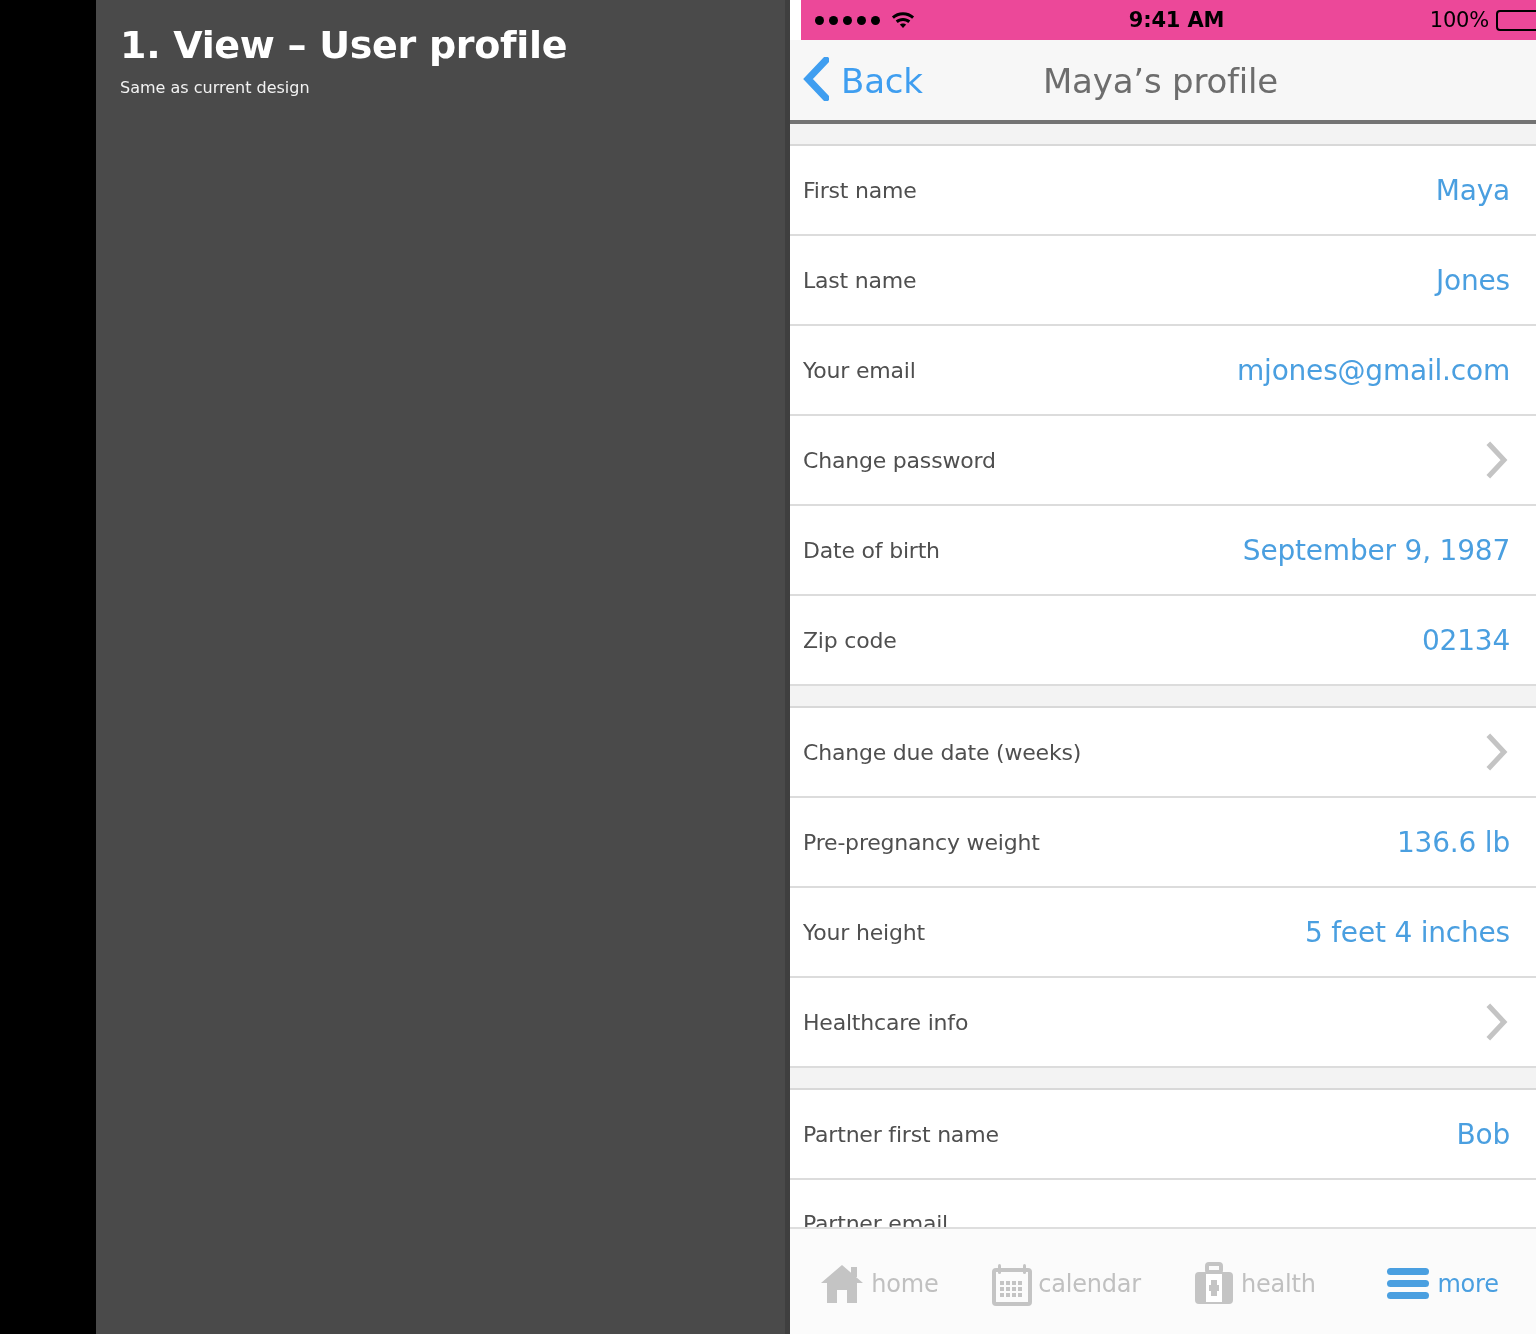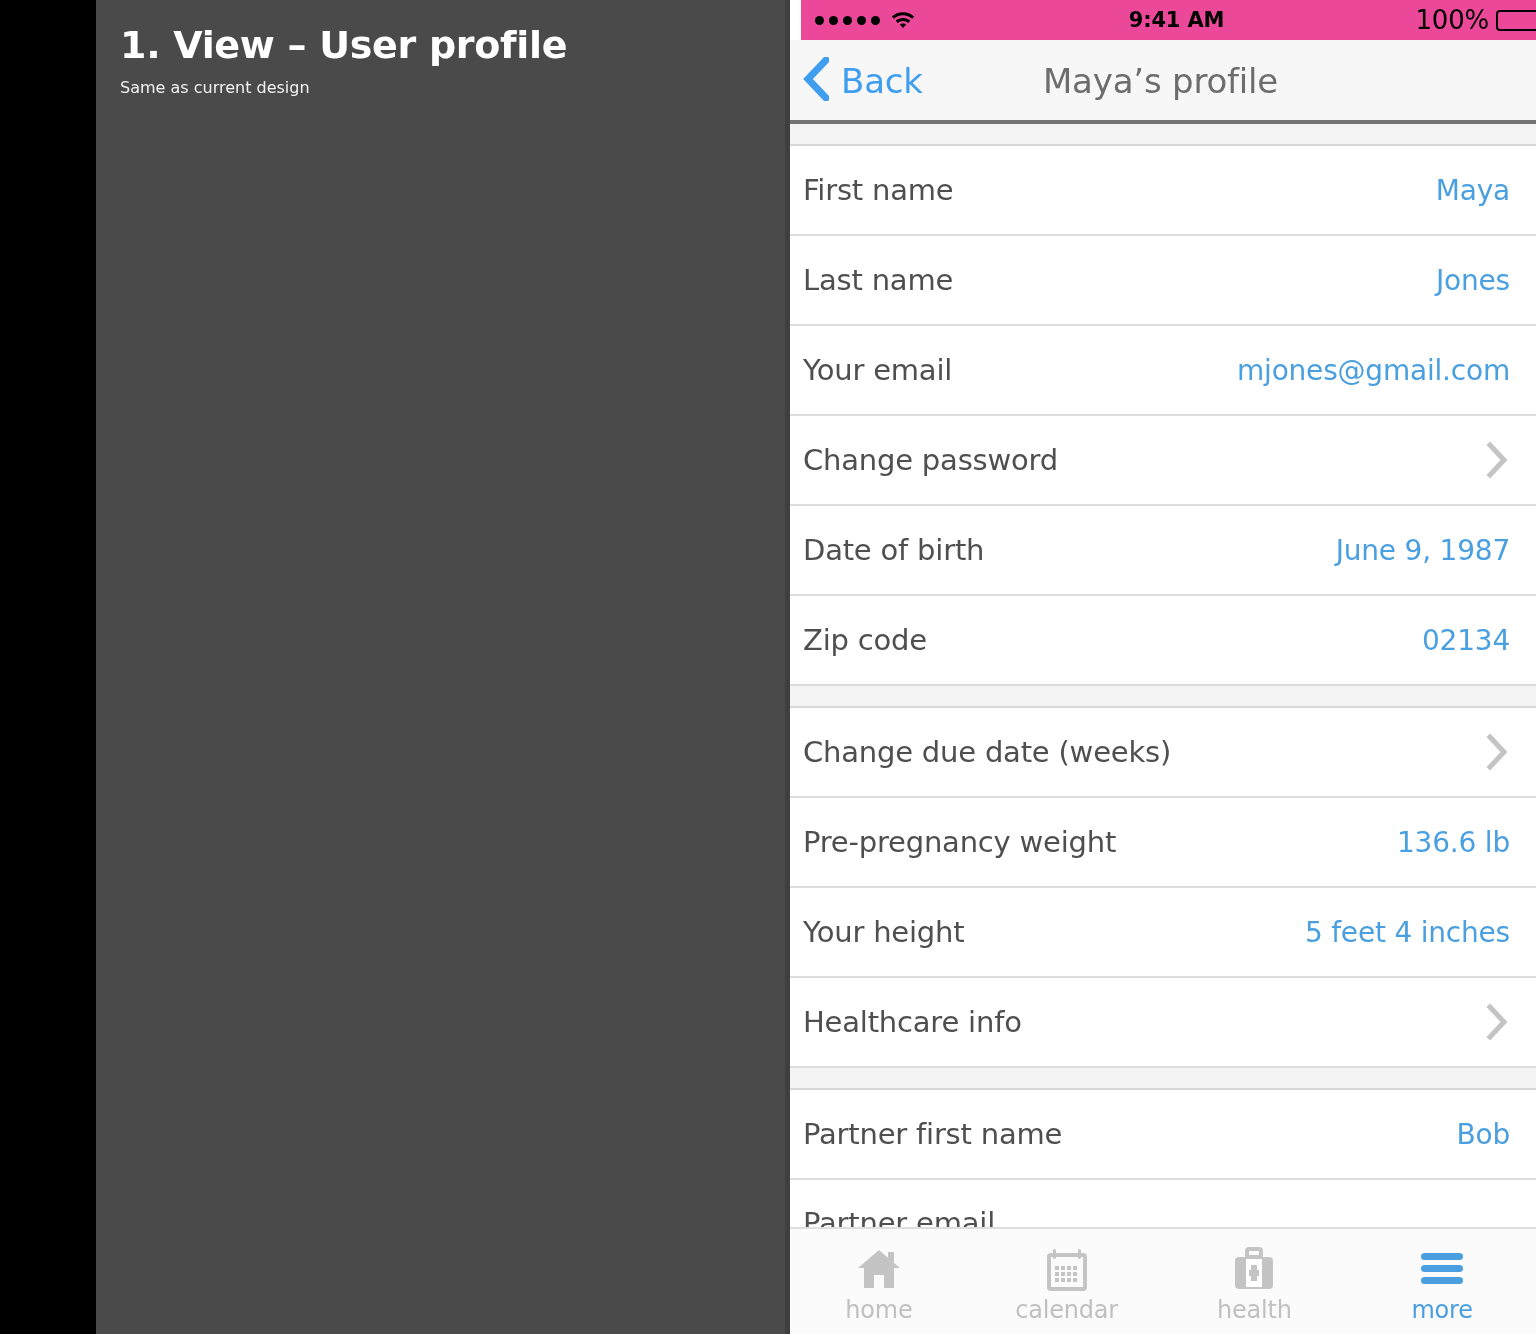--- a/index.html
+++ b/index.html
@@ -108,21 +108,21 @@
     letter-spacing: -0.2px;
   }
   .sb-right {
     position: absolute;
     right: 12px;
     display: flex;
     align-items: center;
     gap: 7px;
   }
   .batt-pct {
-    font-size: 26px;
+    font-size: 21px;
     font-weight: normal;
     color: #000;
     letter-spacing: -0.2px;
   }
   .battery {
     position: relative;
     width: 44px; height: 21px;
     border: 2px solid #000;
     border-radius: 4px;
     box-sizing: border-box;
@@ -216,21 +216,21 @@
   }
   .row.clipped {
     height: 58px;
     border-bottom: none;
     align-items: center;
   }
   .row.clipped .row-label {
     margin-top: 28px;
   }
   .row-label {
-    font-size: 29px;
+    font-size: 22px;
     color: #4f4f4f;
     letter-spacing: -0.2px;
     flex: 0 0 auto;
   }
   .row-value {
     margin-left: auto;
     font-size: 28px;
     color: #4a9fe0;
     letter-spacing: -0.2px;
   }
@@ -249,21 +249,21 @@
     height: 107px;
     background: #fbfbfb;
     border-top: 2px solid #dedede;
     box-sizing: border-box;
     display: flex;
     z-index: 20;
   }
   .tab {
     flex: 1;
     display: flex;
-    flex-direction: column;
+    flex-direction: row;
     align-items: center;
     justify-content: center;
     gap: 6px;
     cursor: pointer;
     padding-top: 4px;
   }
   .tab-label {
     font-size: 24px;
     color: #c0c0c0;
     letter-spacing: -0.2px;
@@ -348,21 +348,21 @@
         <div class="row">
           <span class="row-label">Change password</span>
           <span class="row-chevron">
             <svg width="26" height="44" viewBox="0 0 26 44">
               <path d="M6 7 L20 22 L6 37" stroke="#c4c4c4" stroke-width="5" fill="none" stroke-linecap="square" stroke-linejoin="miter"></path>
             </svg>
           </span>
         </div>
         <div class="row">
           <span class="row-label">Date of birth</span>
-          <span class="row-value">June 9, 1987</span>
+          <span class="row-value">September 9, 1987</span>
         </div>
         <div class="row">
           <span class="row-label">Zip code</span>
           <span class="row-value">02134</span>
         </div>
       </div>
 
       <div class="section-gap"></div>
 
       <div class="group">

